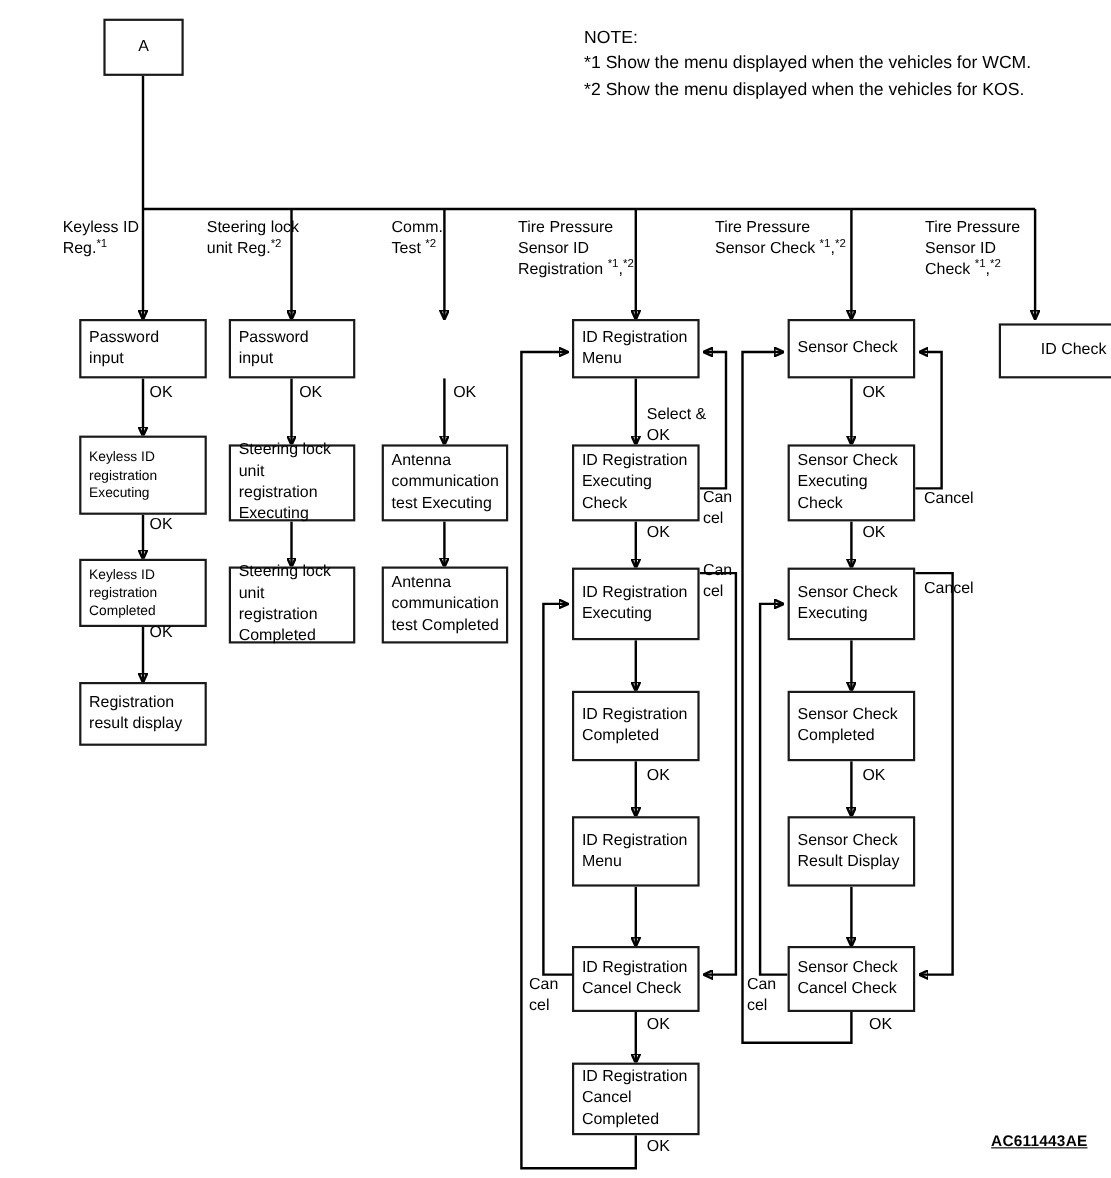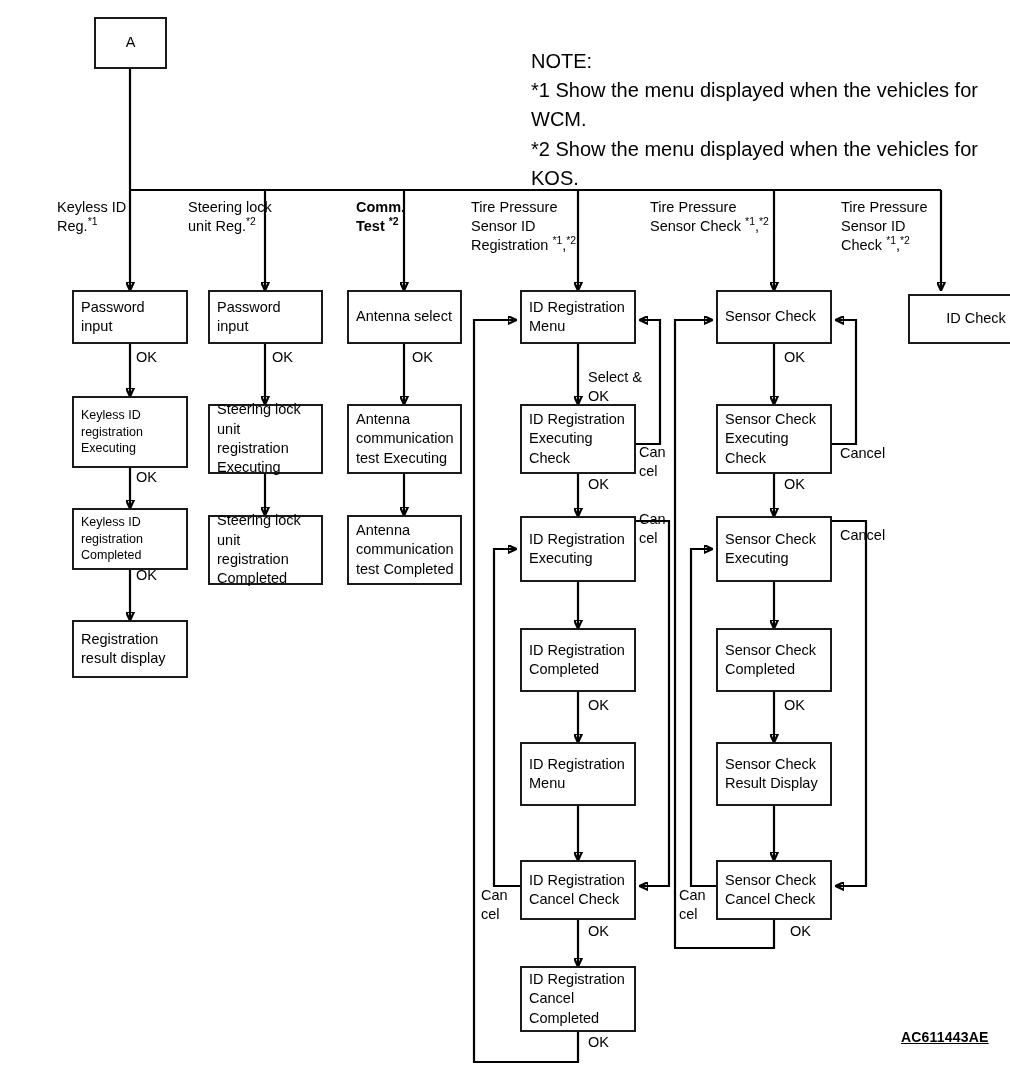--- a/index.html
+++ b/index.html
@@ -61,24 +61,23 @@
   }
   .lbl {
     position: absolute;
     font-size: 14.5px;
     line-height: 1.3;
     color: #000000;
     white-space: pre-line;
   }
   .note {
     position: absolute;
-    font-size: 20px;
+    font-size: 16px;
     line-height: 1.46;
     white-space: pre-line;
-    margin-top: 24px;
   }
   .code {
     position: absolute;
     font-size: 14px;
     font-weight: bold;
     letter-spacing: 0.2px;
   }
   sup.star {
     font-size: 0.72em;
     vertical-align: super;
@@ -149,21 +148,21 @@
   </svg>
 
   <div class="note" style="left:531px; top:23px; width:470px;">NOTE:
 *1 Show the menu displayed when the vehicles for WCM.
 *2 Show the menu displayed when the vehicles for KOS.</div>
 
   <div class="box center" style="left:94px; top:17px; width:73px; height:52px;">A</div>
 
   <div class="lbl" style="left:57px; top:198px; width:120px;">Keyless ID<br>Reg.<sup class="star">*1</sup></div>
   <div class="lbl" style="left:188px; top:198px; width:135px;">Steering lock<br>unit Reg.<sup class="star">*2</sup></div>
-  <div class="lbl" style="left:356px; top:198px; width:110px;font-weight:bold;">Comm.<br>Test <sup class="star">*2</sup></div>
+  <div class="lbl" style="left:356px; top:198px; width:110px;">Comm.<br>Test <sup class="star">*2</sup></div>
   <div class="lbl" style="left:471px; top:198px; width:125px;">Tire Pressure<br>Sensor ID<br>Registration <sup class="star">*1</sup>,<sup class="star">*2</sup></div>
   <div class="lbl" style="left:650px; top:198px; width:180px;">Tire Pressure<br>Sensor Check <sup class="star">*1</sup>,<sup class="star">*2</sup></div>
   <div class="lbl" style="left:841px; top:198px; width:130px;">Tire Pressure<br>Sensor ID<br>Check <sup class="star">*1</sup>,<sup class="star">*2</sup></div>
 
   <div class="box left" style="left:72px; top:290px; width:116px; height:54px;">Password input</div>
   <div class="box left tiny" style="left:72px; top:396px; width:116px; height:72px;">Keyless ID
 registration
 Executing</div>
   <div class="box left tiny" style="left:72px; top:508px; width:116px; height:62px;">Keyless ID
 registration
@@ -178,21 +177,20 @@
   <div class="box left" style="left:208px; top:290px; width:115px; height:54px;">Password input</div>
   <div class="box left" style="left:208px; top:404px; width:115px; height:70px;">Steering lock
 unit registration
 Executing</div>
   <div class="box left" style="left:208px; top:515px; width:115px; height:70px;">Steering lock
 unit registration
 Completed</div>
 
   <div class="lbl" style="left:272px; top:348px;">OK</div>
 
-  <div class="box left" style="left:347px; top:290px; width:115px; height:54px;">Antenna select</div>
   <div class="box left" style="left:347px; top:404px; width:115px; height:70px;">Antenna
 communication
 test Executing</div>
   <div class="box left" style="left:347px; top:515px; width:115px; height:70px;">Antenna
 communication
 test Completed</div>
 
   <div class="lbl" style="left:412px; top:348px;">OK</div>
 
   <div class="box left" style="left:520px; top:290px; width:116px; height:54px;">ID Registration

